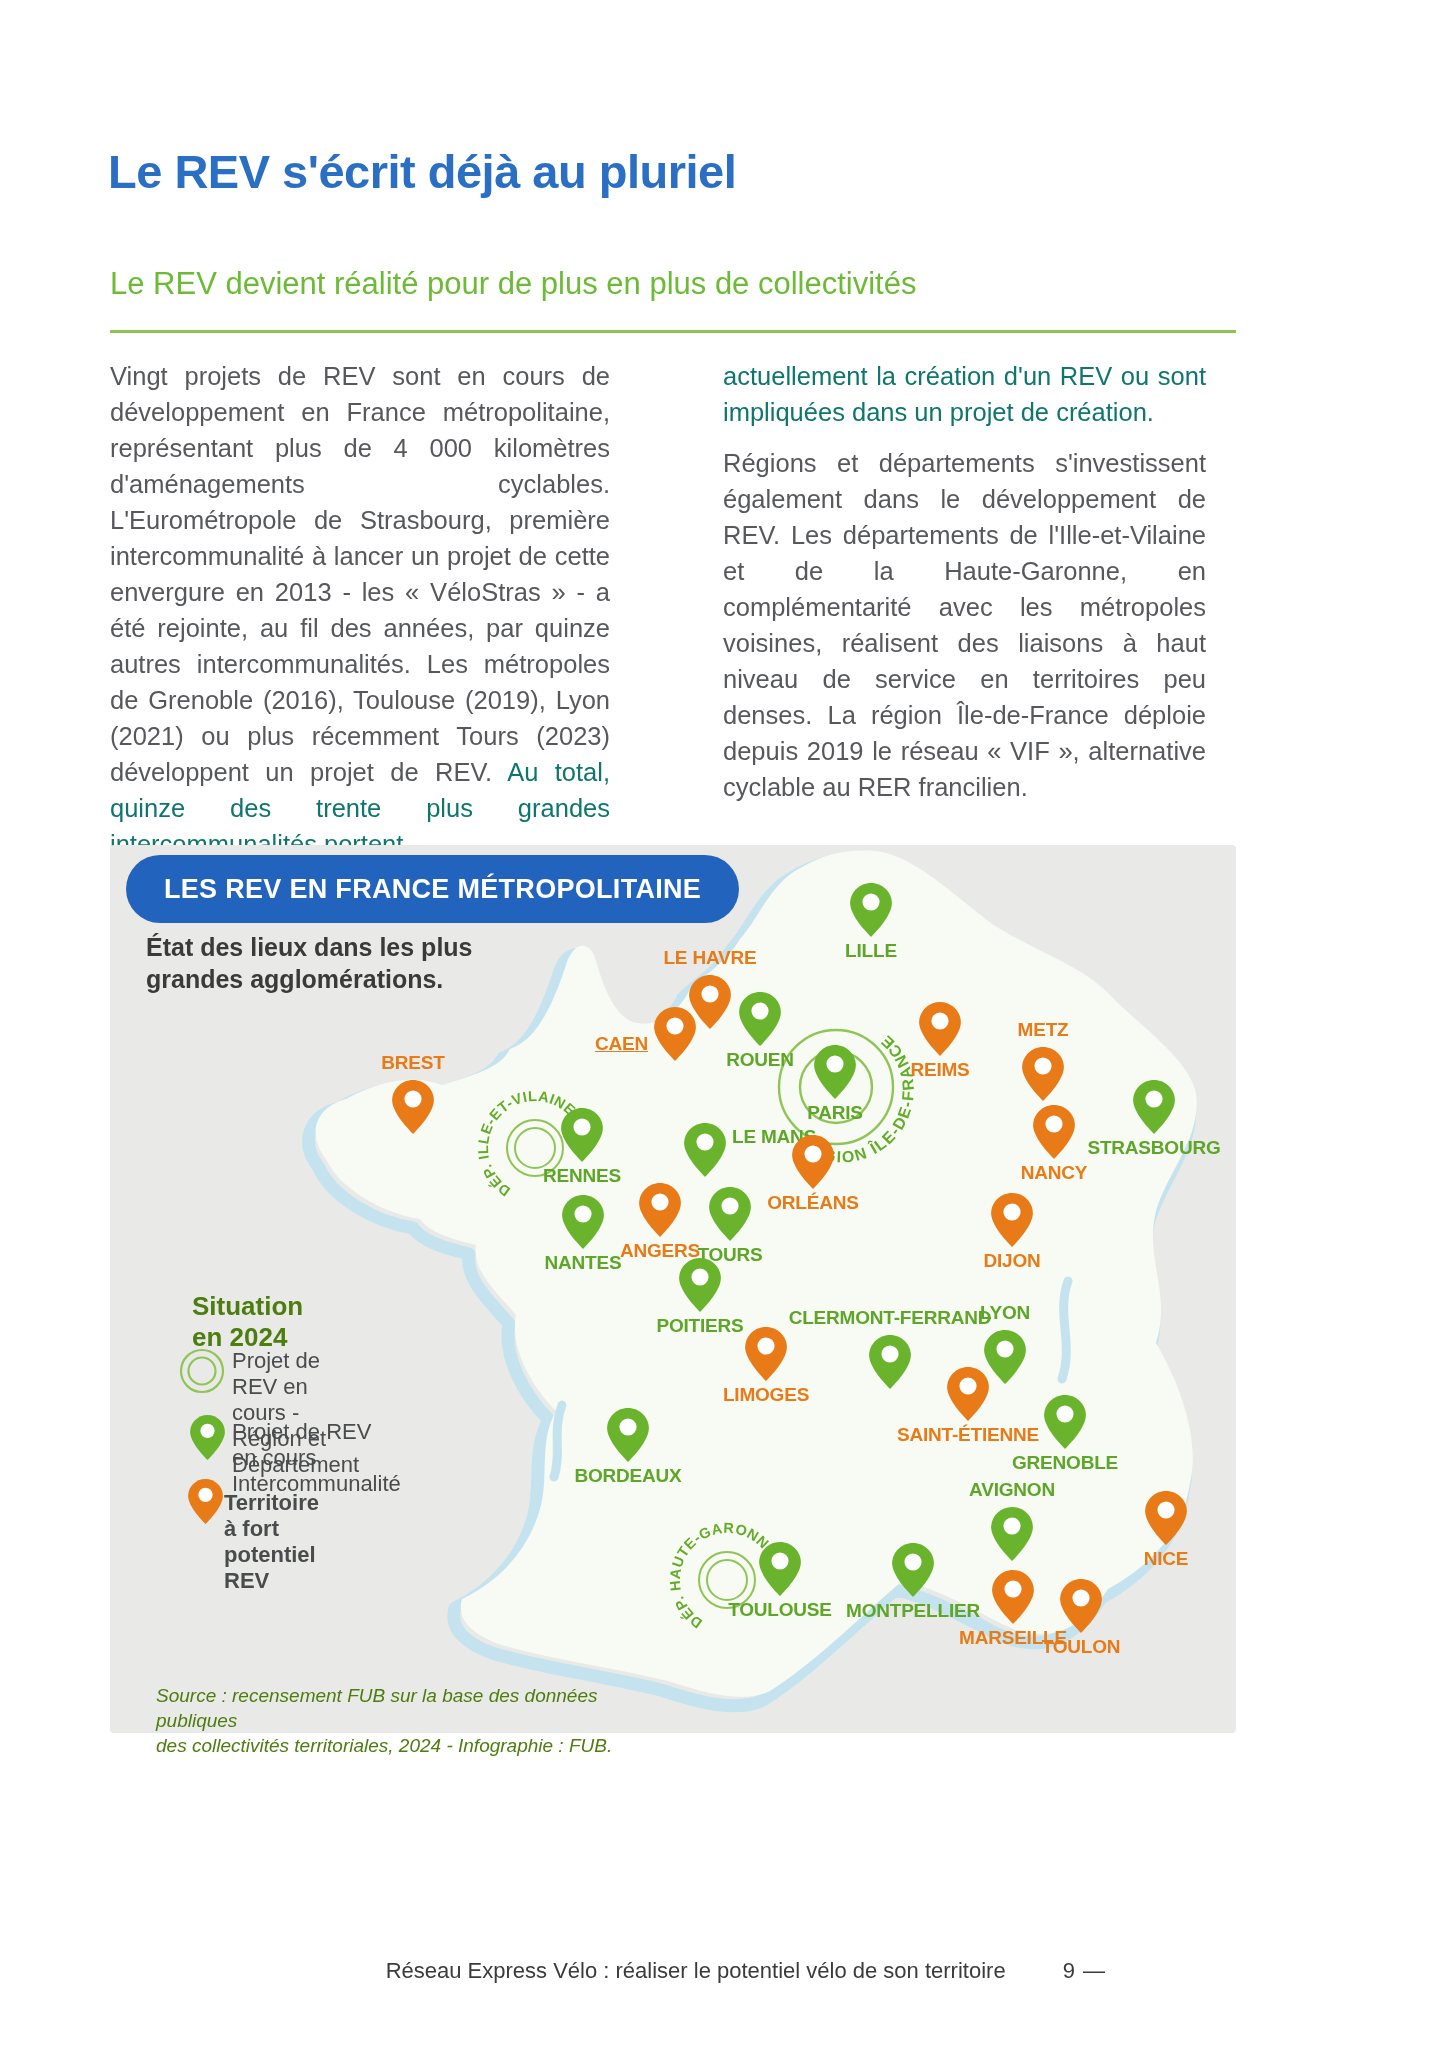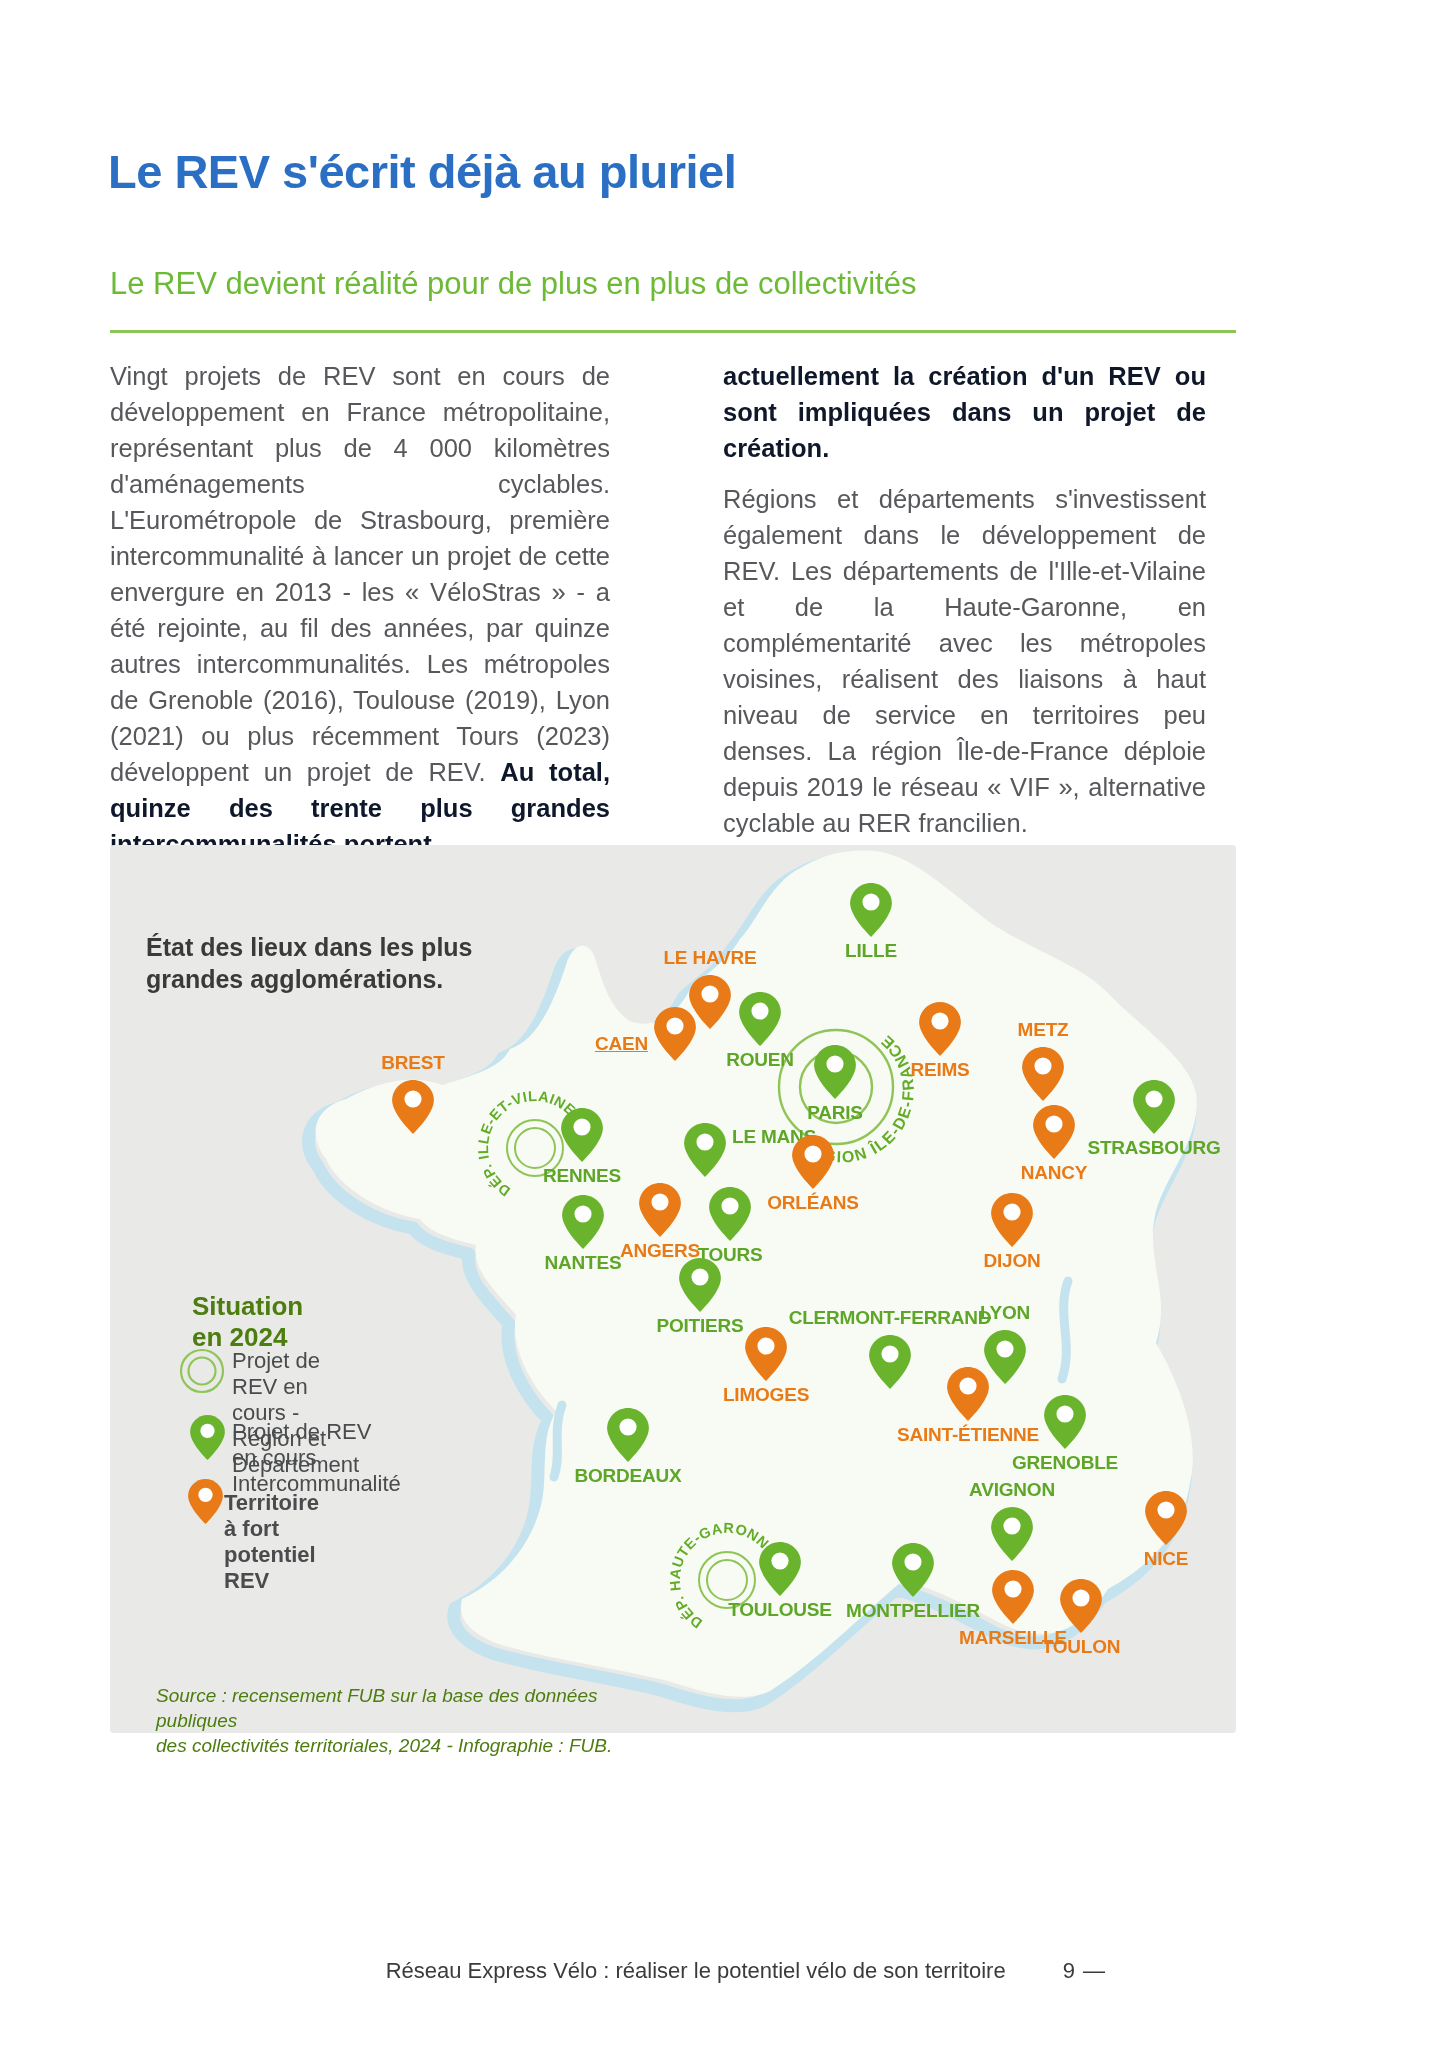--- a/index.html
+++ b/index.html
@@ -14,21 +14,21 @@
   .subtitle-rule{position:absolute;left:110px;top:330px;width:1228px;height:3px;
                  background:#8cc455;border:none;margin:0;}
 
   
   .col{position:absolute;top:358px;font-size:25.5px;line-height:36px;color:#57585b;
        text-align:justify;hyphens:auto;-webkit-hyphens:auto;}
   .col p{margin:0;}
   .col p + p{margin-top:15px;}
   .col-left{left:110px;width:500px;}
   .col-right{left:723px;width:483px;}
-  .col strong,.bold-lead{font-weight:700;color:#0f172a;}
+  .col strong,.bold-lead{font-weight:400;color:#0f766e;}
 
   
   .map-panel{position:absolute;left:110px;top:845px;width:1126px;height:888px;
              background:#e9eae7;border-radius:4px;}
   .badge{position:absolute;left:16px;top:10px;height:68px;line-height:68px;
          padding:0 38px;border-radius:34px;background:#2264bd;color:#ffffff;
          font-size:27px;font-weight:700;letter-spacing:.3px;}
   .intro{position:absolute;left:36px;top:86px;width:345px;margin:0;
          font-size:25px;line-height:32px;font-weight:700;color:#3a3a39;}
 
@@ -334,20 +334,21 @@
         </div>
         <div class="marker orange label-below" style="left: 1056px; top: 646px;">
           <svg class="pin" width="42" height="54" viewBox="0 0 34 44">
             <path d="M17 0C7.6 0 0 7.4 0 16.6 0 27.8 17 44 17 44s17-16.2 17-27.4C34 7.4 26.4 0 17 0z" fill="currentColor"></path>
             <circle cx="17" cy="15.5" r="7" fill="#ffffff"></circle>
           </svg>
           <span class="city-label">NICE</span>
         </div>
       </div>
 
+    <div class="badge">LES REV EN FRANCE MÉTROPOLITAINE</div>
     <p class="intro">État des lieux dans les plus grandes agglomérations.</p>
 
     <div class="legend">
       <h3 class="legend-heading">Situation en 2024</h3>
 
       <span class="legend-icon li-1-icon">
         <svg width="48" height="48" viewBox="0 0 48 48">
             <circle cx="24" cy="24" r="21" fill="none" stroke="#8fc457" stroke-width="2.2"></circle>
             <circle cx="24" cy="24" r="13.5" fill="none" stroke="#8fc457" stroke-width="2.2"></circle>
           </svg>

